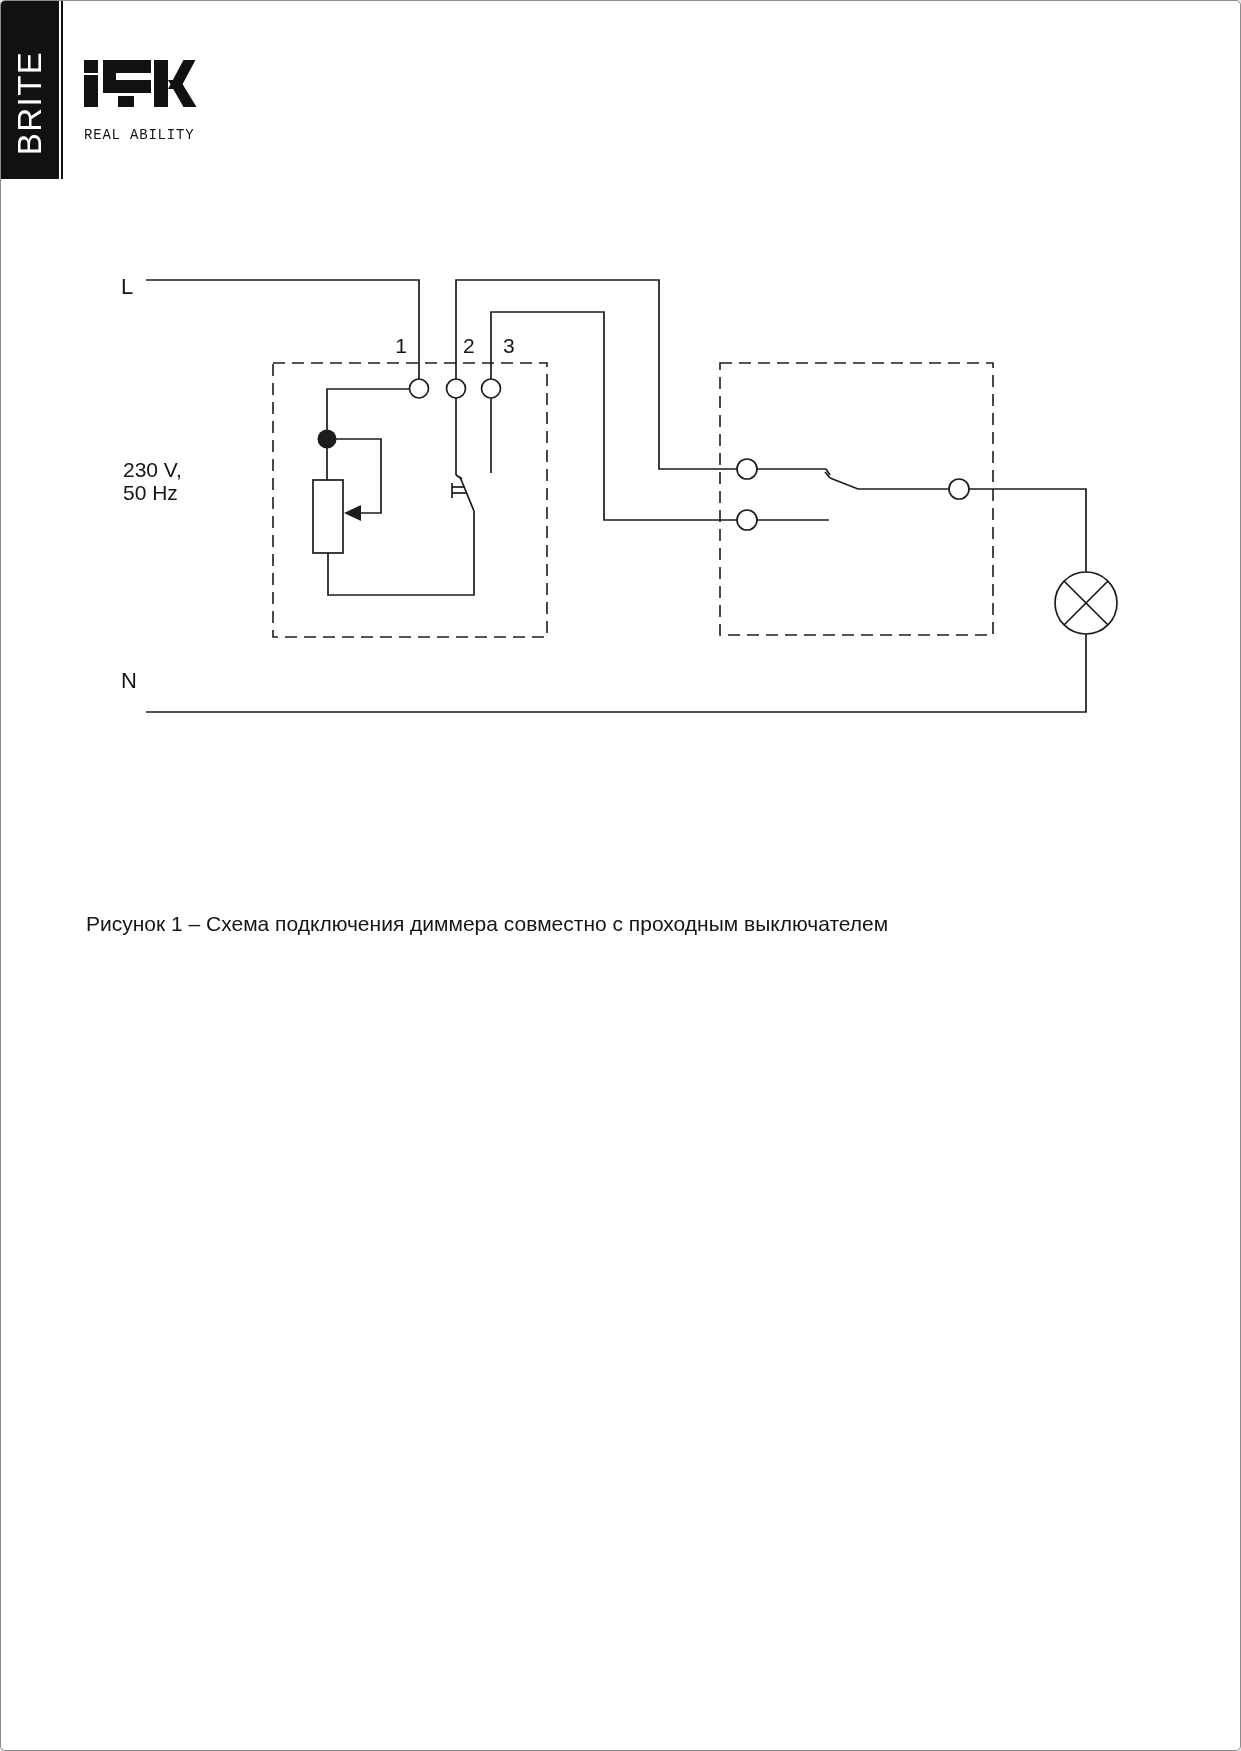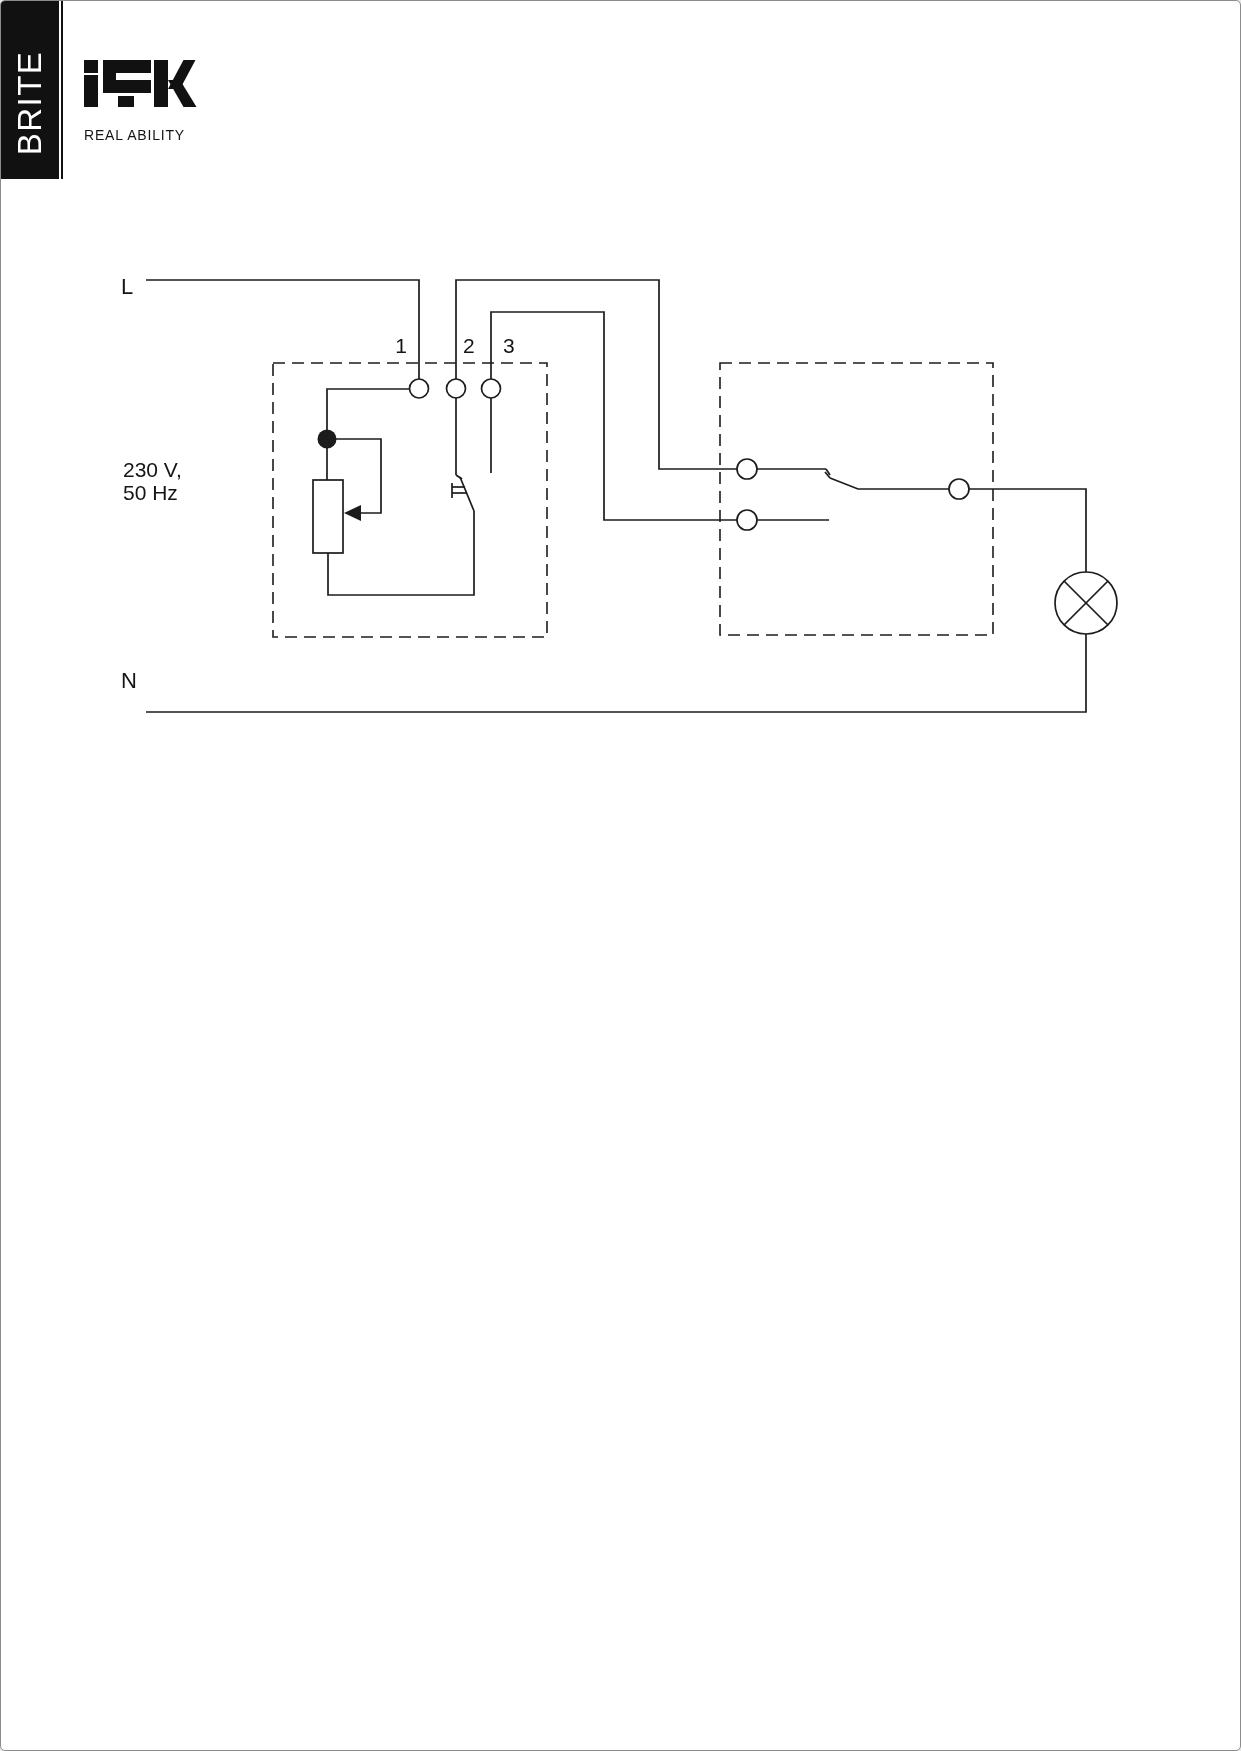--- a/index.html
+++ b/index.html
@@ -24,20 +24,21 @@
     white-space:nowrap;font-weight:400;
   }
   .bar-rule{
     position:absolute;left:60px;top:0;width:2px;height:178px;
     background:#111111;
   }
   .tagline{
     position:absolute;left:83px;top:126px;
     font-size:14px;letter-spacing:0.8px;color:#151515;
     white-space:nowrap;
+    font-family:Liberation Mono, monospace;
   }
   .diagram-svg{position:absolute;left:0;top:0;}
   .logo-shape{fill:#111111;stroke:none;}
   .wire{stroke:#1c1c1c;stroke-width:1.7;fill:none;}
   .wire-f{stroke:#1c1c1c;stroke-width:1.7;fill:#ffffff;}
   .dashed{stroke:#1c1c1c;stroke-width:1.6;fill:none;stroke-dasharray:12 7;}
   .solidfill{fill:#1c1c1c;stroke:none;}
   .lbl{fill:#151515;font-family:"Liberation Sans","DejaVu Sans",sans-serif;font-size:21px;}
   .lbl-big{fill:#151515;font-family:"Liberation Sans","DejaVu Sans",sans-serif;font-size:22px;}
   .caption{
@@ -121,14 +122,15 @@
       <text class="lbl-big" x="120" y="293">L</text>
       <text class="lbl-big" x="120" y="687">N</text>
       <text class="lbl" x="122" y="476">230 V,</text>
       <text class="lbl" x="122" y="499">50 Hz</text>
       <text class="lbl" x="406" y="352" text-anchor="end">1</text>
       <text class="lbl" x="462" y="352">2</text>
       <text class="lbl" x="502" y="352">3</text>
     </g>
   </svg>
 
+  <div class="caption">Рисунок 1 – Схема подключения диммера совместно с проходным выключателем</div>
 
 </div>
 
 </body></html>

